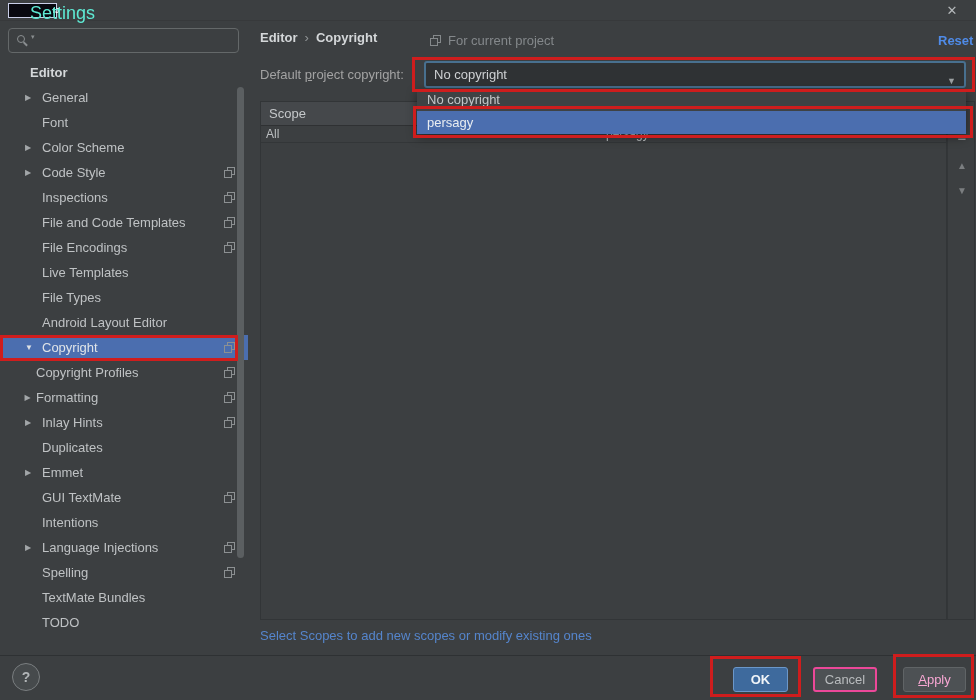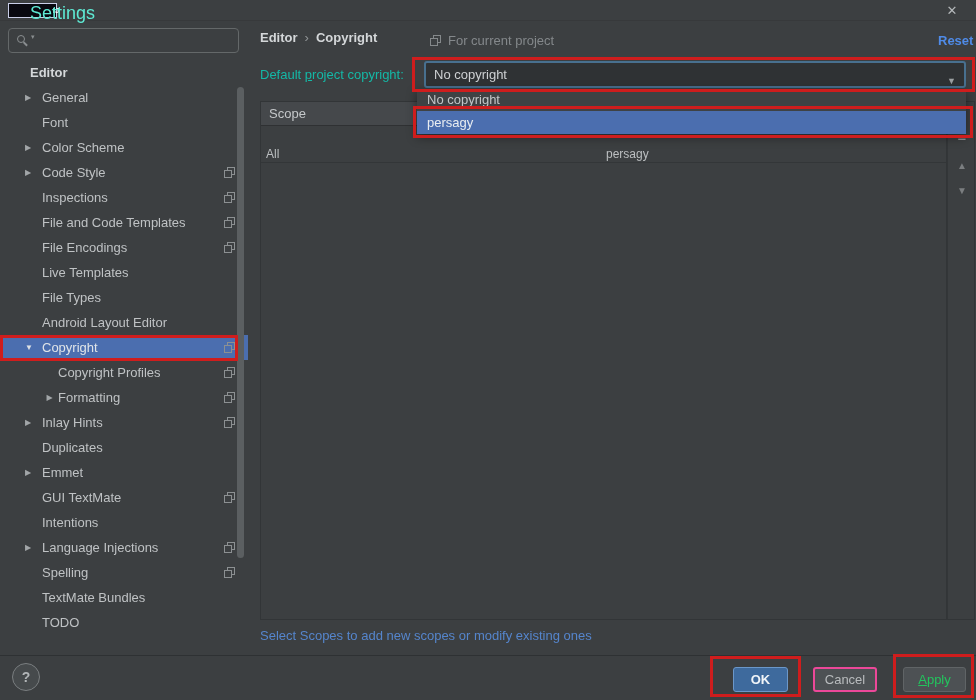--- a/index.html
+++ b/index.html
@@ -26,68 +26,68 @@
   .search-wrap{position:absolute;left:8px;top:28px;width:231px;height:25px;border:1px solid #646869;border-radius:4px;background:#3c3f41;}
   .mag{position:absolute;left:8px;top:6px;width:8px;height:8px;border:1.5px solid #8a8e90;border-radius:50%;}
   .mag::after{content:'';position:absolute;width:5px;height:1.5px;background:#8a8e90;transform:rotate(45deg);right:-4px;bottom:-2px;}
   .search-caret{position:absolute;left:22px;top:4px;font-size:7px;color:#8a8e90;}
   .search-input{position:absolute;left:32px;top:1px;width:190px;height:21px;background:transparent;border:none;outline:none;color:#cfd2d4;font-family:inherit;font-size:12px;}
   .sidebar{position:absolute;left:0;top:60px;width:248px;bottom:45px;overflow:hidden;}
   .tree-header{height:25px;line-height:25px;padding-left:30px;font-weight:bold;color:#d5d8da;}
   .tree{list-style:none;}
   .tree-item{height:25px;display:flex;align-items:center;color:#bfc2c4;cursor:default;position:relative;}
   .tree-item.lvl1{padding-left:24px;}
-  .tree-item.lvl2{padding-left:40px;text-align:center;}
+  .tree-item.lvl2{padding-left:18px;text-align:center;}
   .arrow{flex:0 0 18px;width:18px;font-size:8px;color:#a2a6a8;padding-left:1px;}
   .tree-item.selected{background:var(--selection-blue);color:#e0e4e8;}
   .tree-item.selected .arrow{color:#dde1e5;}
   .badge{display:none;margin-left:auto;margin-right:13px;width:11px;height:11px;position:relative;flex:0 0 11px;}
   .has-badge .badge{display:block;}
   .badge::before{content:'';position:absolute;right:0;top:0;width:6px;height:6px;border:1px solid #8c9092;}
   .badge::after{content:'';position:absolute;left:0;bottom:0;width:6px;height:6px;border:1px solid #8c9092;background:#3c3f41;}
   .selected .badge::after{background:var(--selection-blue);}
   .scroll-thumb{position:absolute;left:237px;top:87px;width:7px;height:471px;background:#5b5f61;border-radius:4px;}
   
   .breadcrumb{position:absolute;left:260px;top:30px;font-weight:bold;color:#d4d7d9;}
   .crumb-sep{font-weight:normal;color:#909496;margin:0 7px;}
   .for-project{position:absolute;left:430px;top:33px;display:flex;align-items:center;color:#84888b;}
   .dup-icon{width:11px;height:11px;position:relative;margin-right:7px;}
   .dup-icon::before{content:'';position:absolute;right:0;top:0;width:6px;height:6px;border:1px solid #85898b;}
   .dup-icon::after{content:'';position:absolute;left:0;bottom:0;width:6px;height:6px;border:1px solid #85898b;background:#3c3f41;}
   .reset-link{position:absolute;left:938px;top:33px;color:var(--reset-blue);font-weight:600;cursor:pointer;}
-  .field-label{position:absolute;left:260px;top:67px;color:#14b8a6;}
+  .field-label{position:absolute;left:260px;top:67px;color:#a3a3a3;}
   .mn{text-decoration:underline;}
   .combo{position:absolute;left:424px;top:61px;width:542px;height:27px;background:#2f3234;border:2px solid #48708f;border-radius:3px;
          line-height:23px;padding-left:8px;color:#ced1d3;cursor:default;}
   .combo-arrow{position:absolute;right:8px;top:7px;font-size:9px;color:#9ca0a2;}
   
   .scope-table{position:absolute;left:260px;top:101px;width:687px;height:519px;background:#3c3f41;border:1px solid #323537;z-index:1;}
   .thead{height:24px;line-height:23px;background:#45484b;border-bottom:1px solid #2f3133;padding-left:8px;color:#c5c8ca;}
-  .trow{height:17px;display:flex;border-bottom:1px solid #333638;color:#bcbfc1;font-size:12px;align-items:center;margin-top:20px;}
+  .trow{height:17px;display:flex;border-bottom:1px solid #333638;color:#bcbfc1;font-size:12px;align-items:center;}
   .cell-scope{width:339px;padding-left:5px;}
   .cell-copyright{padding-left:6px;}
   .table-strip{position:absolute;left:947px;top:101px;width:28px;height:519px;background:#3c3f41;border:1px solid #323537;border-left:1px solid #333638;z-index:1;}
   .strip-btn{position:absolute;left:0;width:28px;text-align:center;cursor:default;}
   .strip-remove{top:28px;color:#a6a9ab;font-size:15px;}
   .strip-up{top:58px;color:#7b7e80;font-size:10px;}
   .strip-down{top:83px;color:#7b7e80;font-size:10px;}
   
   .popup{position:absolute;left:417px;top:89px;width:549px;z-index:10;background:#3f4244;box-shadow:0 3px 10px rgba(0,0,0,.45);}
   .popup-item{height:22px;line-height:22px;padding-left:10px;color:#c3c6c8;cursor:default;}
   .popup-item.highlighted{height:23px;line-height:23px;background:var(--selection-blue);color:#e9edf1;}
   
   .scopes-link{position:absolute;left:260px;top:628px;color:var(--link-blue);cursor:pointer;}
   .footer{position:absolute;left:0;top:655px;width:976px;height:45px;background:#3c3f41;border-top:1px solid #2e3133;}
   .help-btn{position:absolute;left:12px;top:7px;width:28px;height:28px;border-radius:50%;background:#464a4c;border:1px solid #7a7e80;
             color:#b2b6b8;font-size:14px;font-weight:bold;display:flex;align-items:center;justify-content:center;cursor:default;}
   .btn{position:absolute;top:11px;height:25px;border-radius:3px;display:flex;align-items:center;justify-content:center;
        font-size:13px;cursor:default;}
   .btn-ok{left:733px;width:55px;background:var(--ok-blue);border:1px solid #6b97c9;color:#f0f4f8;font-weight:bold;}
   .btn-cancel{left:813px;width:64px;background:#4d5154;border:2px solid #ec4899;color:#b9bcbe;}
-  .btn-apply{left:903px;width:63px;background:#4d5154;border:1px solid #606466;color:#22c55e;}
+  .btn-apply{left:903px;width:63px;background:#4d5154;border:1px solid #606466;color:#f9a8d4;}
   
   .annot{position:absolute;border:3px solid var(--annotation-red);pointer-events:none;z-index:20;}
   .annot-sidebar{left:0;top:335px;width:238px;height:26px;}
   .annot-combo{left:412px;top:57px;width:563px;height:35px;}
   .annot-option{left:413px;top:106px;width:560px;height:32px;}
   .annot-ok{left:710px;top:656px;width:91px;height:41px;}
   .annot-apply{left:893px;top:654px;width:81px;height:44px;}
 </style>
 </head>
 <body>

